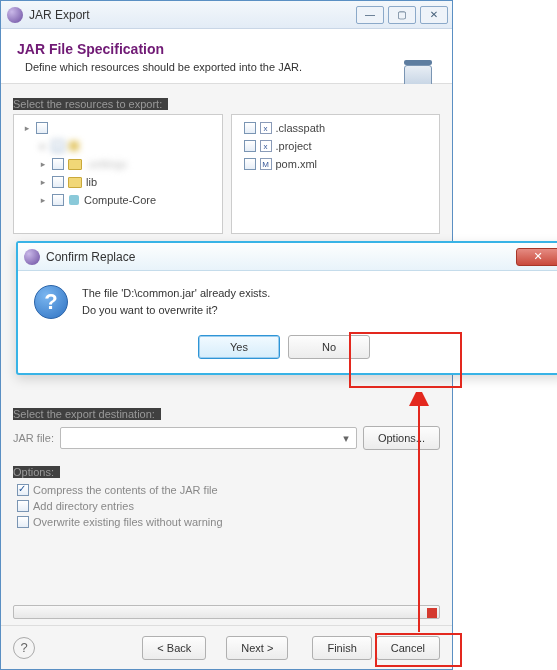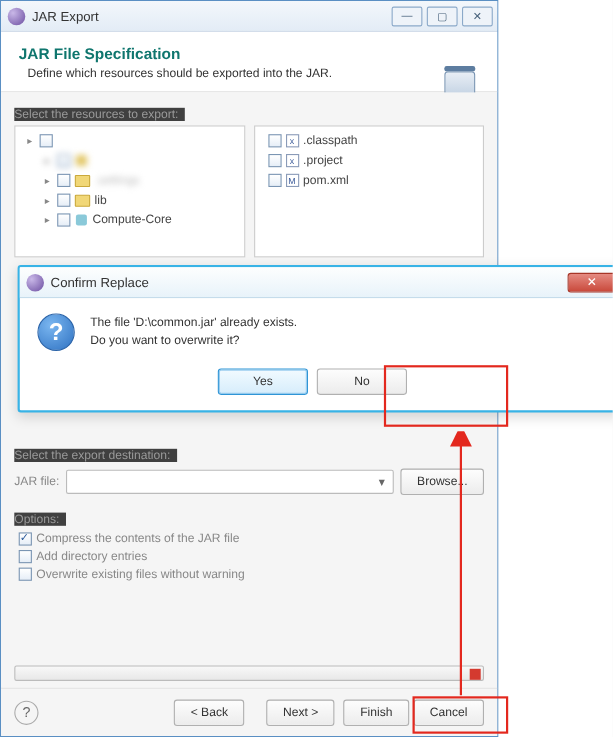--- a/index.html
+++ b/index.html
@@ -4,21 +4,21 @@
 <style>
   * { box-sizing: border-box; font-family: Tahoma, "Segoe UI", sans-serif; }
   body { margin: 0; background: #fff; width: 557px; height: 670px; position: relative; overflow: hidden; }
   .window { border: 1px solid #5a8fc3; width: 453px; height: 670px; display: flex; flex-direction: column; }
   .titlebar { height: 28px; background: linear-gradient(#f3f7fb,#e3ecf6); border-bottom: 1px solid #c9d6e6; display: flex; align-items: center; padding-left: 6px; }
   .titlebar .ticon { width: 16px; height: 16px; background: radial-gradient(circle at 30% 30%, #c9b8e8, #6b4da0); border-radius: 50%; margin-right: 6px; }
   .titlebar .ttext { font-size: 12px; color: #333; flex: 1; }
   .titlebar .tbtns { display: flex; margin-right: 4px; }
   .tbtn { width: 28px; height: 18px; border: 1px solid #8ba9c9; background: #eef3f9; margin-left: 4px; border-radius: 2px; font-size: 10px; display:flex; align-items:center; justify-content:center; color:#46607a; cursor:pointer; }
   .header { background: #fff; padding: 12px 16px 10px 16px; border-bottom: 1px solid #ddd; position: relative; }
-  .header .h1 { font-size: 14px; font-weight: bold; color: #0f766e; }
+  .header .h1 { font-size: 14px; font-weight: bold; color: #701a75; }
   .header .h2 { font-size: 11px; color: #333; margin-top: 4px; margin-left: 8px; }
   .jaricon { position:absolute; right:20px; top:28px; width:36px; height:38px; }
   .jaricon .jar { width:28px; height:30px; background:linear-gradient(#e8eef5,#b7c9dd); border:1px solid #7a95b3; border-radius:3px; position:absolute; bottom:0; right:0; }
   .jaricon .lid { width:28px; height:5px; background:#5d7da0; position:absolute; bottom:30px; right:0; border-radius:2px; }
   .body { flex:1; background:#f5f5f5; padding: 8px 12px 0 12px; display:flex; flex-direction:column; position:relative; }
   .grp-label { font-size:11px; color:#999; margin:6px 0 4px 0; position:relative; }
   .grp-label::after { content:""; position:absolute; height:1px; background:#ddd; left:0; right:0; top:50%; z-index:-1; }
   .grp-label span { background:#404040; padding-right:6px; position:relative; z-index:1; }
   .panes { display:flex; gap:8px; height:120px; }
   .pane { background:#fff; border:1px solid #ccc; flex:1; overflow:auto; font-size:11px; padding:4px; color:#444; }
@@ -142,21 +142,21 @@
     <div style="height:160px"></div>
 
     <div class="dest">
       <div class="grp-label"><span>Select the export destination:</span></div>
       <div class="jarfile-row">
         <label>JAR file:</label>
         <div class="combo">
           <span class="blur"></span>
           <span class="dd">▾</span>
         </div>
-        <div class="btn">Browse...</div>
+        <div class="btn">Options...</div>
       </div>
     </div>
 
     <div class="options">
       <div class="grp-label"><span>Options:</span></div>
       <div class="opt-row">
           <span class="cb checked"></span>
           <span>Compress the contents of the JAR file</span>
         </div>
       <div class="opt-row">
@@ -173,21 +173,21 @@
     <div class="progress">
         <div class="red"></div>
       </div>
   </div>
 
   <div class="footer">
     <div class="help">?</div>
     <div class="sp"></div>
     <div class="btn">&lt; Back</div>
     <div class="btn" style="margin-left:20px">Next &gt;</div>
-    <div class="btn" style="margin-left:8px">Finish</div>
+    <div class="btn" style="margin-left:24px">Finish</div>
     <div class="btn" style="margin-left:4px">Cancel</div>
   </div>
 </div>
 
 <div class="dialog">
   <div class="dtitle">
     <div class="ticon"></div>
     <div class="txt">Confirm Replace</div>
     <div class="close">✕</div>
   </div>

